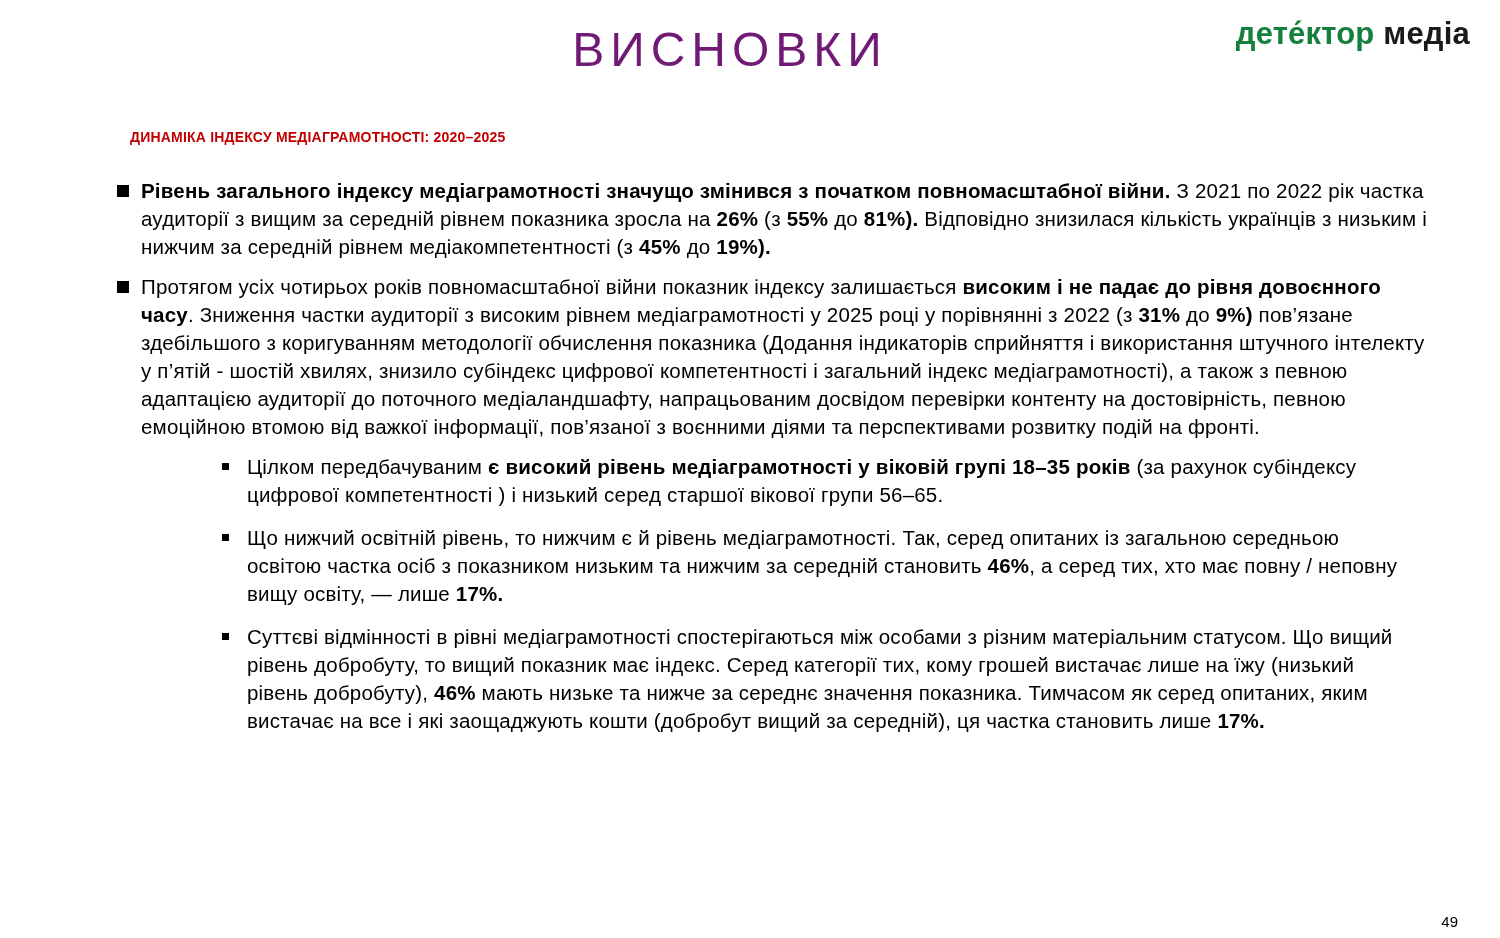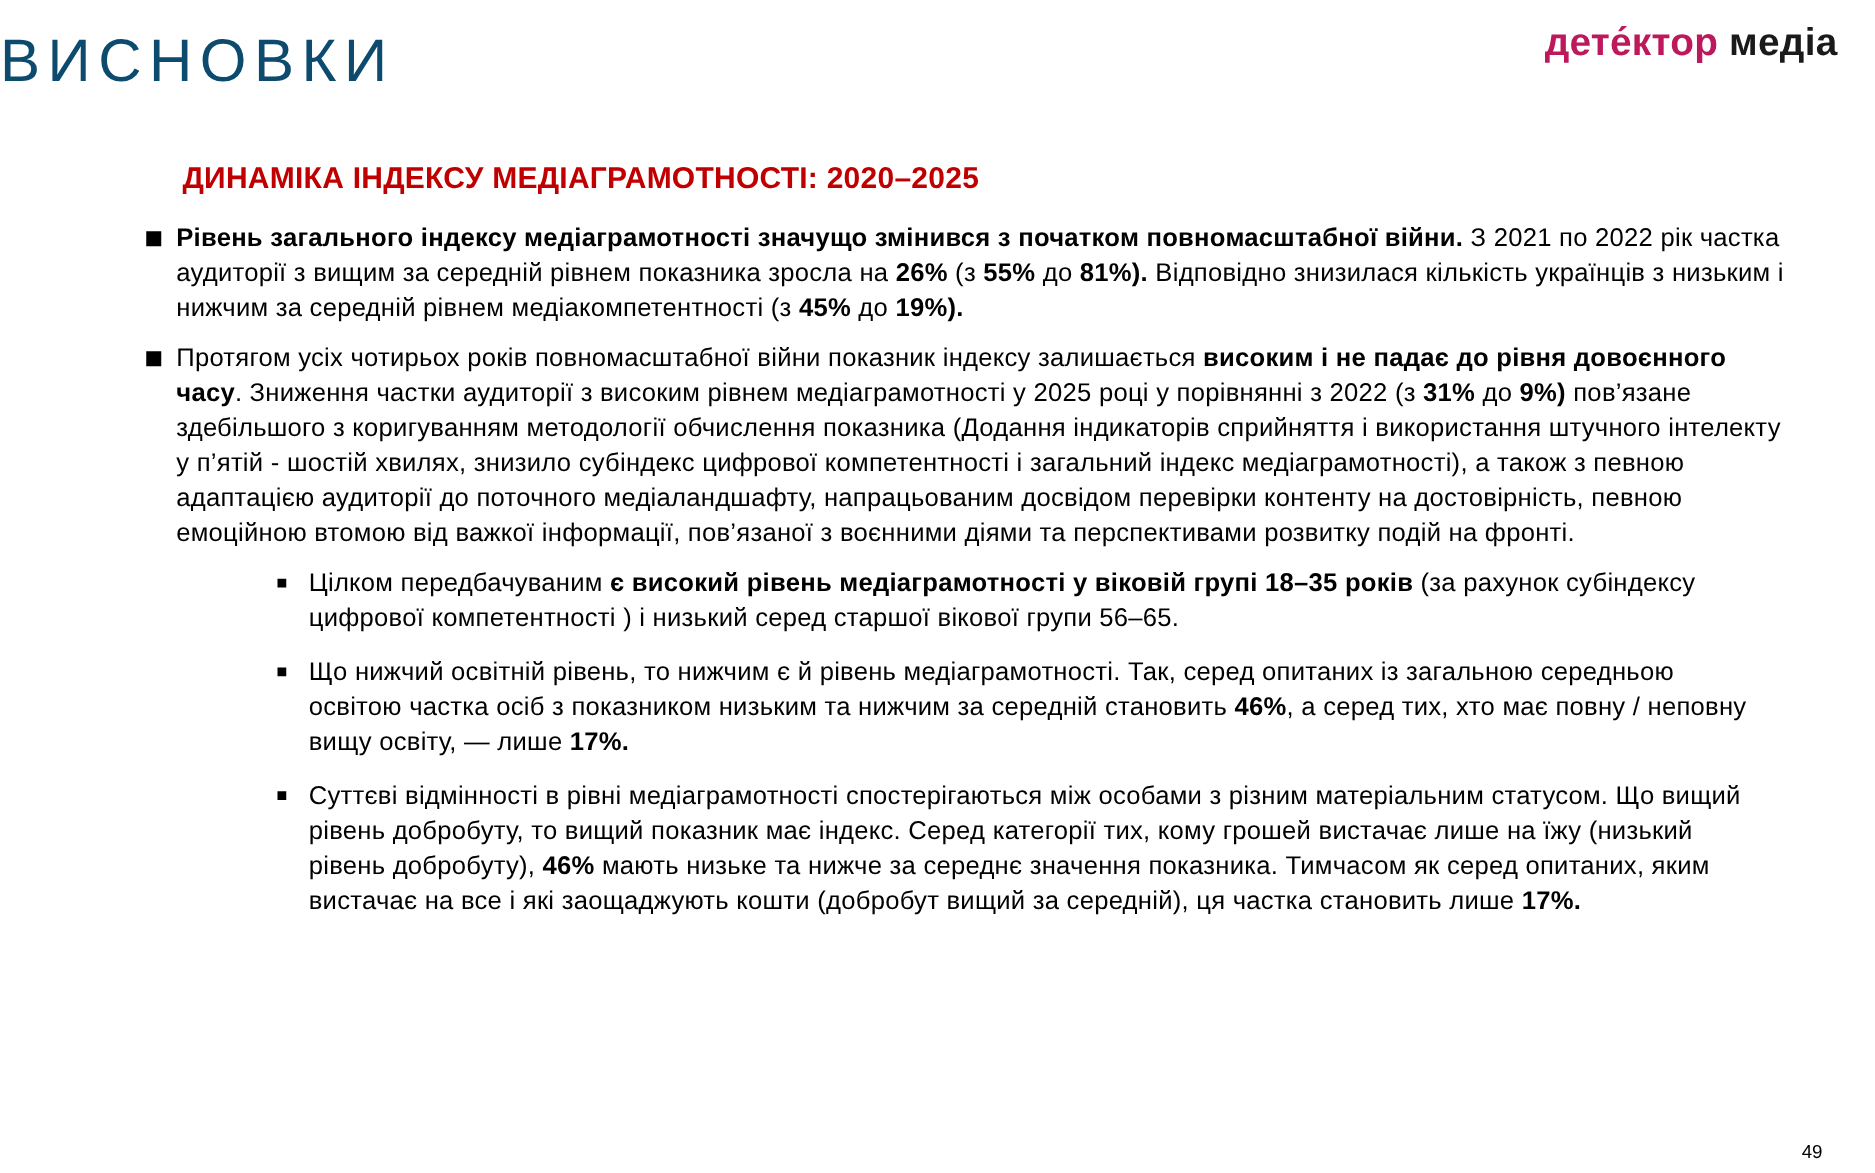--- a/index.html
+++ b/index.html
@@ -10,46 +10,45 @@
     background: #ffffff;
     font-family: "Liberation Sans", sans-serif;
     color: #000000;
     overflow: hidden;
   }
   .slide-title {
     position: absolute;
     top: 22px;
     left: 0;
     width: 1460px;
-    text-align: left;
+    text-align: center;
     font-size: 48px;
     font-weight: 400;
     letter-spacing: 6px;
-    color: #0c4a6e;
+    color: #701a75;
   }
   .logo {
     position: absolute;
     top: 16px;
     right: 30px;
     font-size: 31px;
     font-weight: bold;
     letter-spacing: 0.2px;
     white-space: nowrap;
   }
   .logo .logo-red { color: #e8362a; }
   .logo .logo-dark { color: #1a1a1a; }
   .section-heading {
     position: absolute;
     top: 129px;
     left: 130px;
-    font-size: 24px;
+    font-size: 14px;
     font-weight: bold;
     letter-spacing: 0.2px;
     color: #c00000;
-    margin-left: 16px;
   }
   .content {
     position: absolute;
     top: 177px;
     left: 117px;
     width: 1312px;
     font-size: 20.5px;
     line-height: 28px;
     letter-spacing: 0.2px;
   }
@@ -70,21 +69,21 @@
     color: #000000;
   }
 </style>
 </head>
 <body>
 
 <div class="slide">
   <div class="slide-title">ВИСНОВКИ</div>
 
   <div class="logo">
-    <span class="logo-red" style="color: #be185d; text-align: center;">дете́ктор</span><span class="logo-dark" style="color: rgb(26, 26, 26); margin-top: 27px;"> медіа</span>
+    <span class="logo-red" style="color: #15803d; text-align: center;">дете́ктор</span><span class="logo-dark" style="color: rgb(26, 26, 26); margin-top: 27px;"> медіа</span>
   </div>
 
   <div class="section-heading" style="color: rgb(192, 0, 0);">ДИНАМІКА ІНДЕКСУ МЕДІАГРАМОТНОСТІ: 2020–2025</div>
 
   <div class="content" id="bullet-list">
       <div class="bullet level1">
         <span class="marker"></span>
         <div class="btext"><span class="b">Рівень загального індексу медіаграмотності значущо змінився з початком повномасштабної війни.</span><span> З 2021 по 2022 рік частка аудиторії з вищим за середній рівнем показника зросла на </span><span class="b">26%</span><span> (з </span><span class="b">55%</span><span> до </span><span class="b">81%).</span><span> Відповідно знизилася кількість українців з низьким і нижчим за середній рівнем медіакомпетентності (з </span><span class="b">45%</span><span> до </span><span class="b">19%).</span></div>
       </div>
       <div class="bullet level1">

